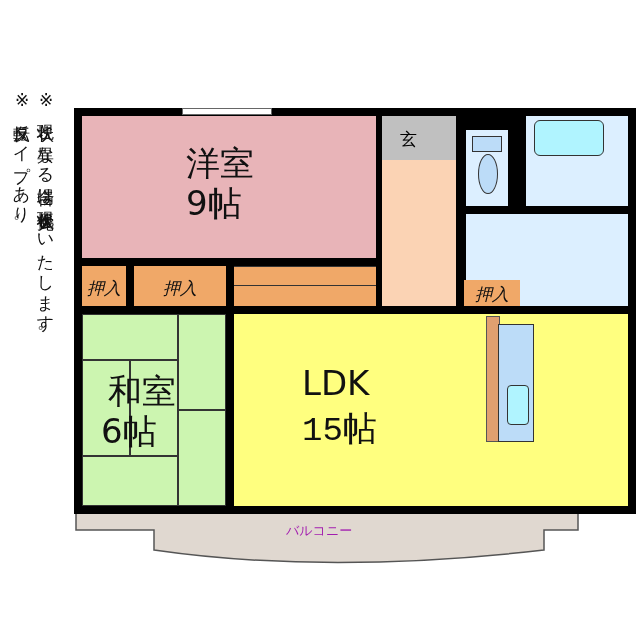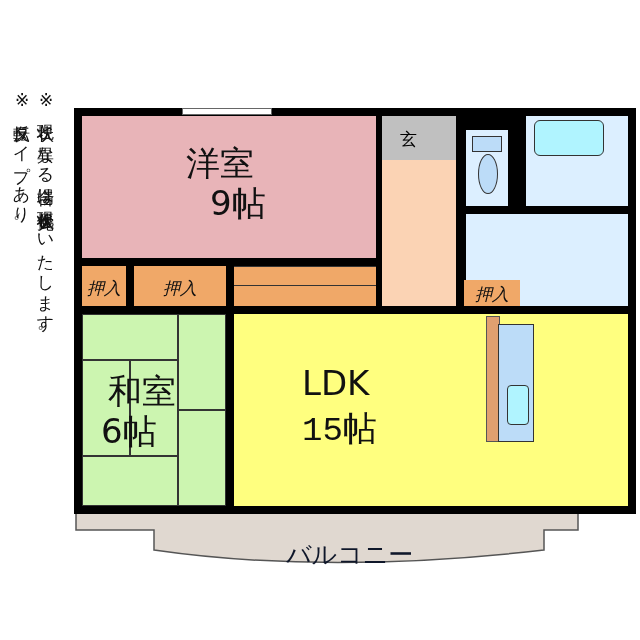--- a/index.html
+++ b/index.html
@@ -15,27 +15,27 @@
 </style>
 </head>
 <body>
 
 <div class="note" style="left:36px; top:90px;">※現状と異なる場合は現状優先といたします。</div>
 <div class="note" style="left:12px; top:90px;">※反転タイプあり。</div>
 
 <svg class="abs" style="left:74px; top:505px;" width="506" height="70" viewBox="0 0 506 70">
   <path d="M2,2 L504,2 L504,25 L470,25 L470,45 Q253,70 80,45 L80,25 L2,25 Z" fill="#e0d8d0" stroke="#555" stroke-width="1.5"></path>
 </svg>
-<div class="abs" style="left:286px; top:522px; font-size:25px; color:#0f172a;margin-top:16px;">バルコニー</div>
+<div class="abs" style="left:286px; top:522px; font-size:13px; color:#a21caf;">バルコニー</div>
 
 <div class="wall" style="left:74px; top:108px; width:562px; height:406px;"></div>
 
 <div class="abs" style="left:82px; top:116px; width:294px; height:142px; background:#e8b4b8;"></div>
 <div class="room-label" style="left:186px; top:144px;">洋室</div>
-<div class="room-label" style="left:186px; top:184px;margin-left:24px;">9帖</div>
+<div class="room-label" style="left:186px; top:184px;">9帖</div>
 <div class="win" style="left:182px; top:108px; width:90px; height:7px;"></div>
 
 <div class="abs" style="left:82px; top:266px; width:44px; height:40px; background:#f0a868;"></div>
 <div class="closet-label" style="left:82px; top:277px; width:44px;">押入</div>
 <div class="abs" style="left:134px; top:266px; width:92px; height:40px; background:#f0a868;"></div>
 <div class="closet-label" style="left:134px; top:277px; width:92px;">押入</div>
 <div class="abs" style="left:234px; top:266px; width:142px; height:40px; background:#f0a868; border-top:1px solid #333;">
   <div style="position:absolute; left:0; right:0; top:18px; height:1px; background:#333;"></div>
 </div>
 

